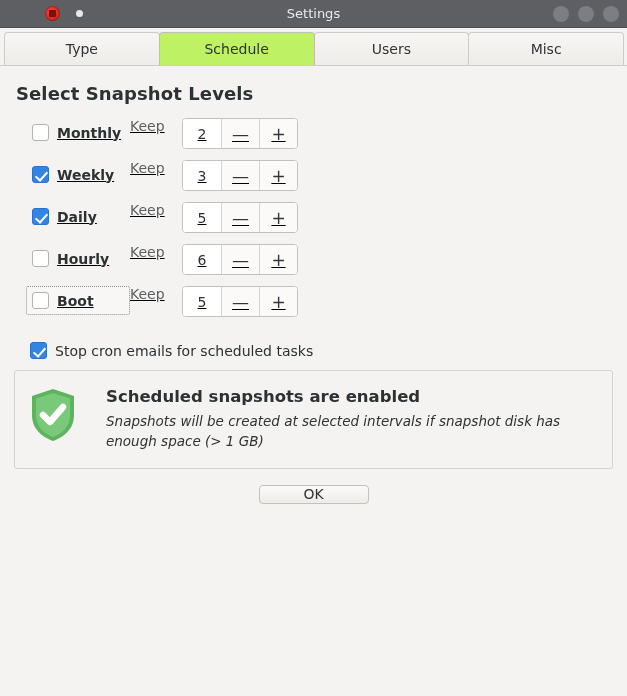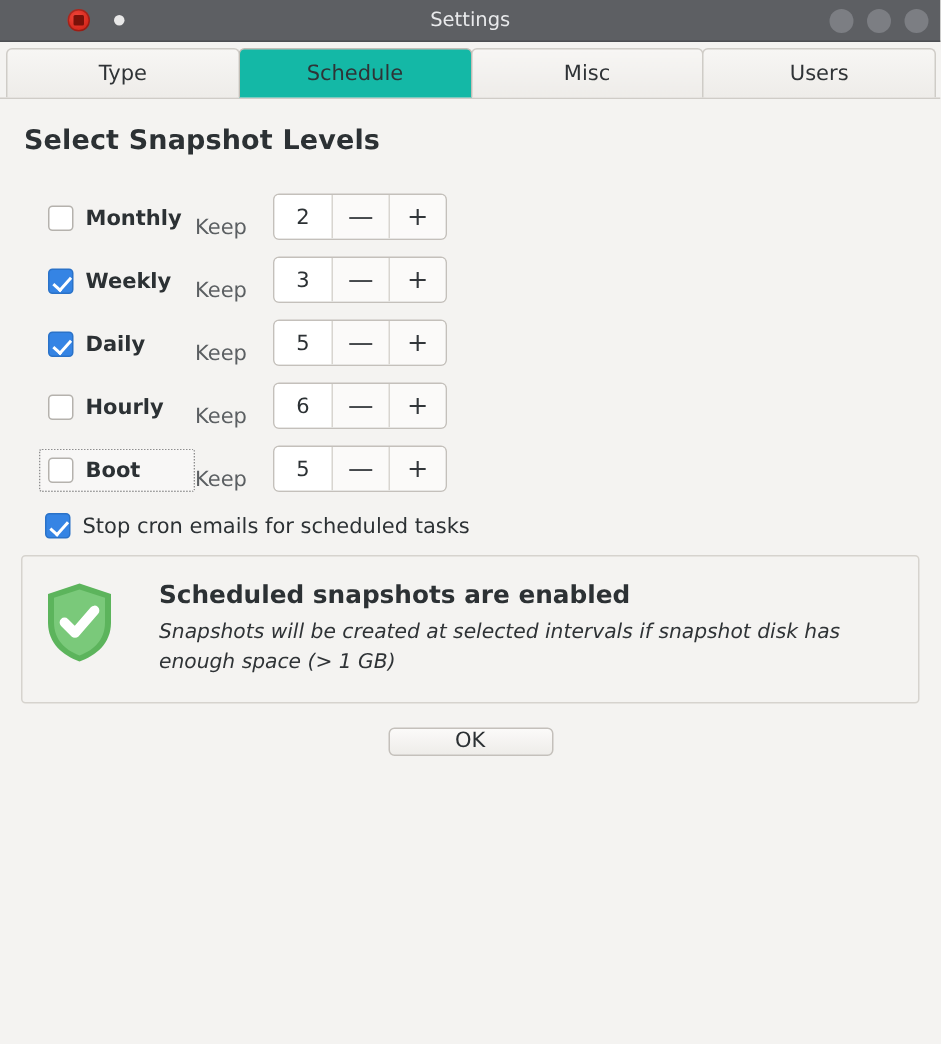--- a/index.html
+++ b/index.html
@@ -85,43 +85,44 @@
     color: #2f3336;
     background: linear-gradient(to bottom, #f7f6f4 0%, #eeece9 100%);
     border: 1px solid #cfccc7;
     border-bottom: none;
     border-radius: 4px 4px 0 0;
     margin-right: -1px;
     height: 100%;
     cursor: default;
   }
   .tab.active {
-    background: #14b8a6;
+    background: #bef264;
     border-color: #c3bdb6;
     position: relative;
     z-index: 2;
   }
 
   
   .content {
     padding: 14px 14px 0 14px;
   }
   .page-title {
     font-size: 18px;
     font-weight: bold;
     color: #2c3134;
     margin: 3px 0 14px 2px;
     letter-spacing: .1px;
   }
 
   .levels { margin-left: 12px; }
   .level-row {
     display: flex;
-    align-items: flex-end;
+    align-items: flex-start;
     height: 42px;
+    text-decoration: underline;
   }
   .cb-wrap {
     display: flex;
     align-items: center;
     width: 104px;
     padding: 5px 7px 5px 5px;
     border: 1px dotted transparent;
     border-radius: 2px;
   }
   .cb-wrap.focused {
@@ -275,22 +276,22 @@
   <div class="tb-buttons">
     <div class="tb-btn"></div>
     <div class="tb-btn"></div>
     <div class="tb-btn"></div>
   </div>
 </div>
 
 <div class="tabs">
   <div class="tab">Type</div>
   <div class="tab active">Schedule</div>
+  <div class="tab">Users</div>
   <div class="tab">Misc</div>
-  <div class="tab">Users</div>
 </div>
 
 <div class="content">
 
   <div class="page-title">Select Snapshot Levels</div>
 
   <div class="levels">
 
     <div class="level-row">
       <div class="cb-wrap">

